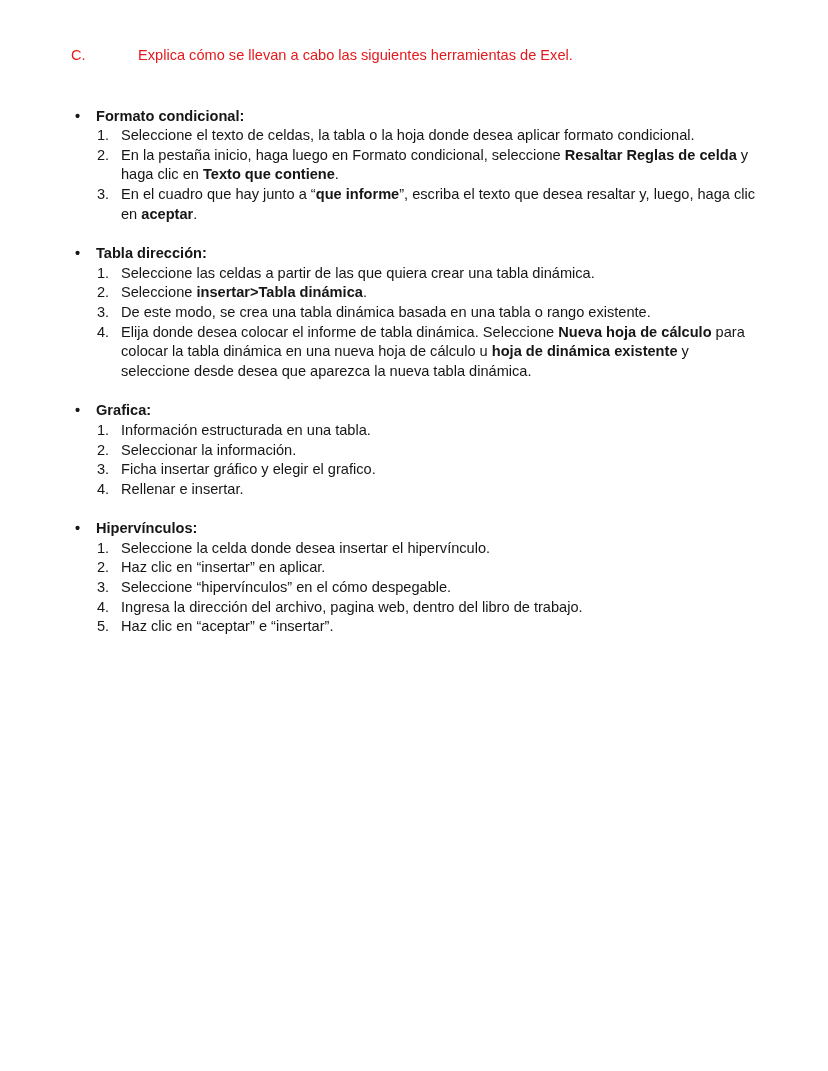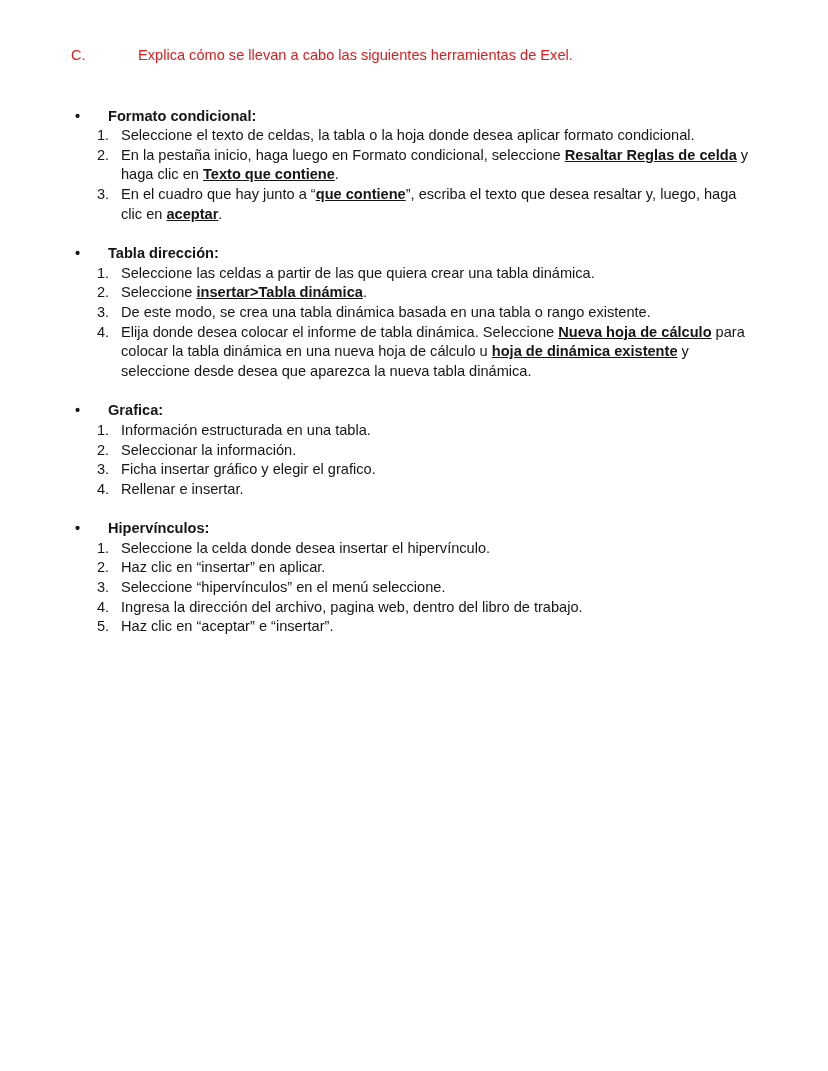--- a/index.html
+++ b/index.html
@@ -15,27 +15,27 @@
   }
   .page { padding: 46px 70px 0 71px; box-sizing: border-box; }
 
   .doc-header { display: flex; margin-bottom: 41px; }
   .q-letter { width: 25px; flex-shrink: 0; }
   .q-text { flex: 1; margin-left: 42px; }
 
   .doc-section { margin-bottom: 20px; }
   .bullet-row { display: flex; font-weight: 700; }
   .bullet { width: 25px; flex-shrink: 0; padding-left: 4px; box-sizing: border-box; }
-  .heading { flex: 1; margin-left: 12px; }
+  .heading { flex: 1; }
 
   ol.steps { list-style: none; margin: 0; padding: 0 0 0 26px; }
   ol.steps li { display: flex; }
   .num { width: 24px; flex-shrink: 0; }
   .step-text { flex: 1; }
-  .bold { font-weight: 700; text-decoration: underline; }
+  .bold { font-weight: 700; }
 </style>
 </head>
 <body style="background: rgb(255, 255, 255); color: rgb(22, 22, 22);">
 
 <div class="page">
 
   <div class="doc-header" style="color: rgb(227, 25, 28);">
     <span class="q-letter">C.</span>
     <span class="q-text">Explica cómo se llevan a cabo las siguientes herramientas de Exel.</span>
   </div>
@@ -50,21 +50,21 @@
           <li>
             <span class="num">1.</span>
             <span class="step-text"><span>Seleccione el texto de celdas, la tabla o la hoja donde desea aplicar formato condicional.</span></span>
           </li>
           <li>
             <span class="num">2.</span>
             <span class="step-text"><span>En la pestaña inicio, haga luego en Formato condicional, seleccione </span><span class="bold">Resaltar Reglas de celda</span><span> y haga clic en </span><span class="bold">Texto que contiene</span><span>.</span></span>
           </li>
           <li>
             <span class="num">3.</span>
-            <span class="step-text"><span>En el cuadro que hay junto a “</span><span class="bold">que contiene</span><span>”, escriba el texto que desea resaltar y, luego, haga clic en </span><span class="bold">aceptar</span><span>.</span></span>
+            <span class="step-text"><span>En el cuadro que hay junto a “</span><span class="bold">que informe</span><span>”, escriba el texto que desea resaltar y, luego, haga clic en </span><span class="bold">aceptar</span><span>.</span></span>
           </li>
         </ol>
   </section>
 
   <section class="doc-section">
     <div class="bullet-row">
       <span class="bullet">•</span>
       <span class="heading">Tabla dirección:</span>
     </div>
     <ol class="steps">
@@ -121,21 +121,21 @@
           <li>
             <span class="num">1.</span>
             <span class="step-text"><span>Seleccione la celda donde desea insertar el hipervínculo.</span></span>
           </li>
           <li>
             <span class="num">2.</span>
             <span class="step-text"><span>Haz clic en “insertar” en aplicar.</span></span>
           </li>
           <li>
             <span class="num">3.</span>
-            <span class="step-text"><span>Seleccione “hipervínculos” en el menú seleccione.</span></span>
+            <span class="step-text"><span>Seleccione “hipervínculos” en el cómo despegable.</span></span>
           </li>
           <li>
             <span class="num">4.</span>
             <span class="step-text"><span>Ingresa la dirección del archivo, pagina web, dentro del libro de trabajo.</span></span>
           </li>
           <li>
             <span class="num">5.</span>
             <span class="step-text"><span>Haz clic en “aceptar” e “insertar”.</span></span>
           </li>
         </ol>

